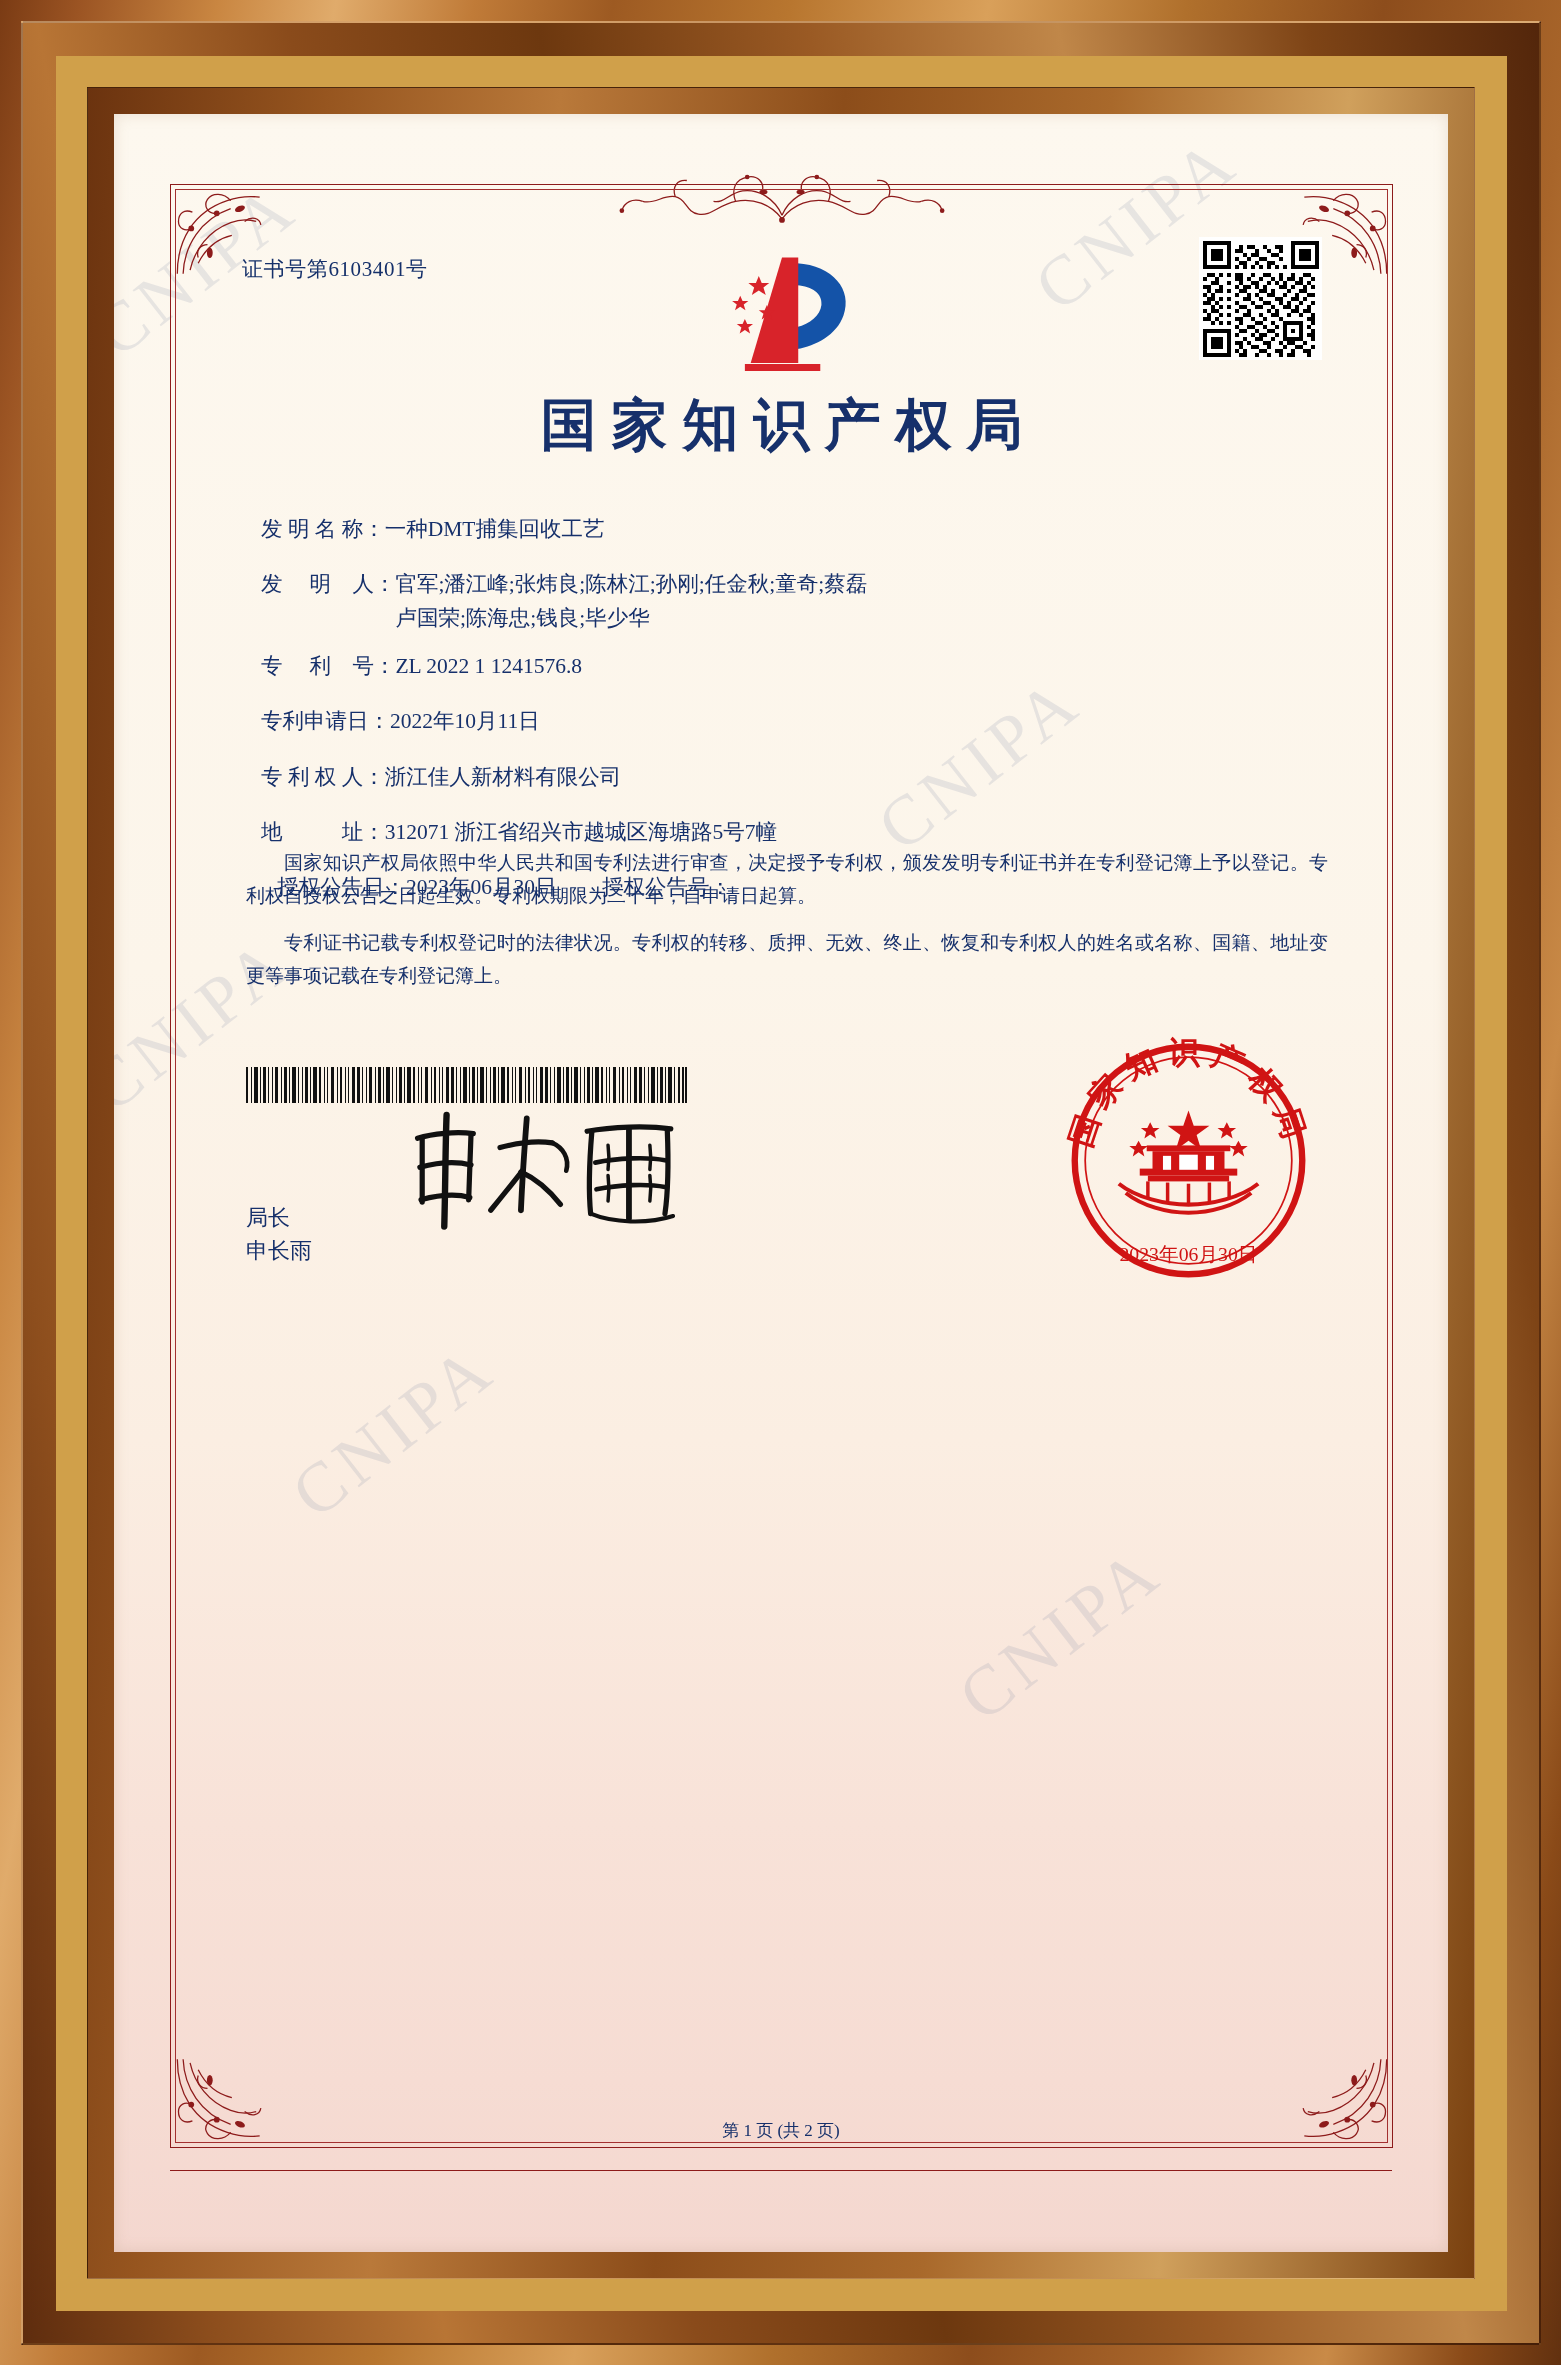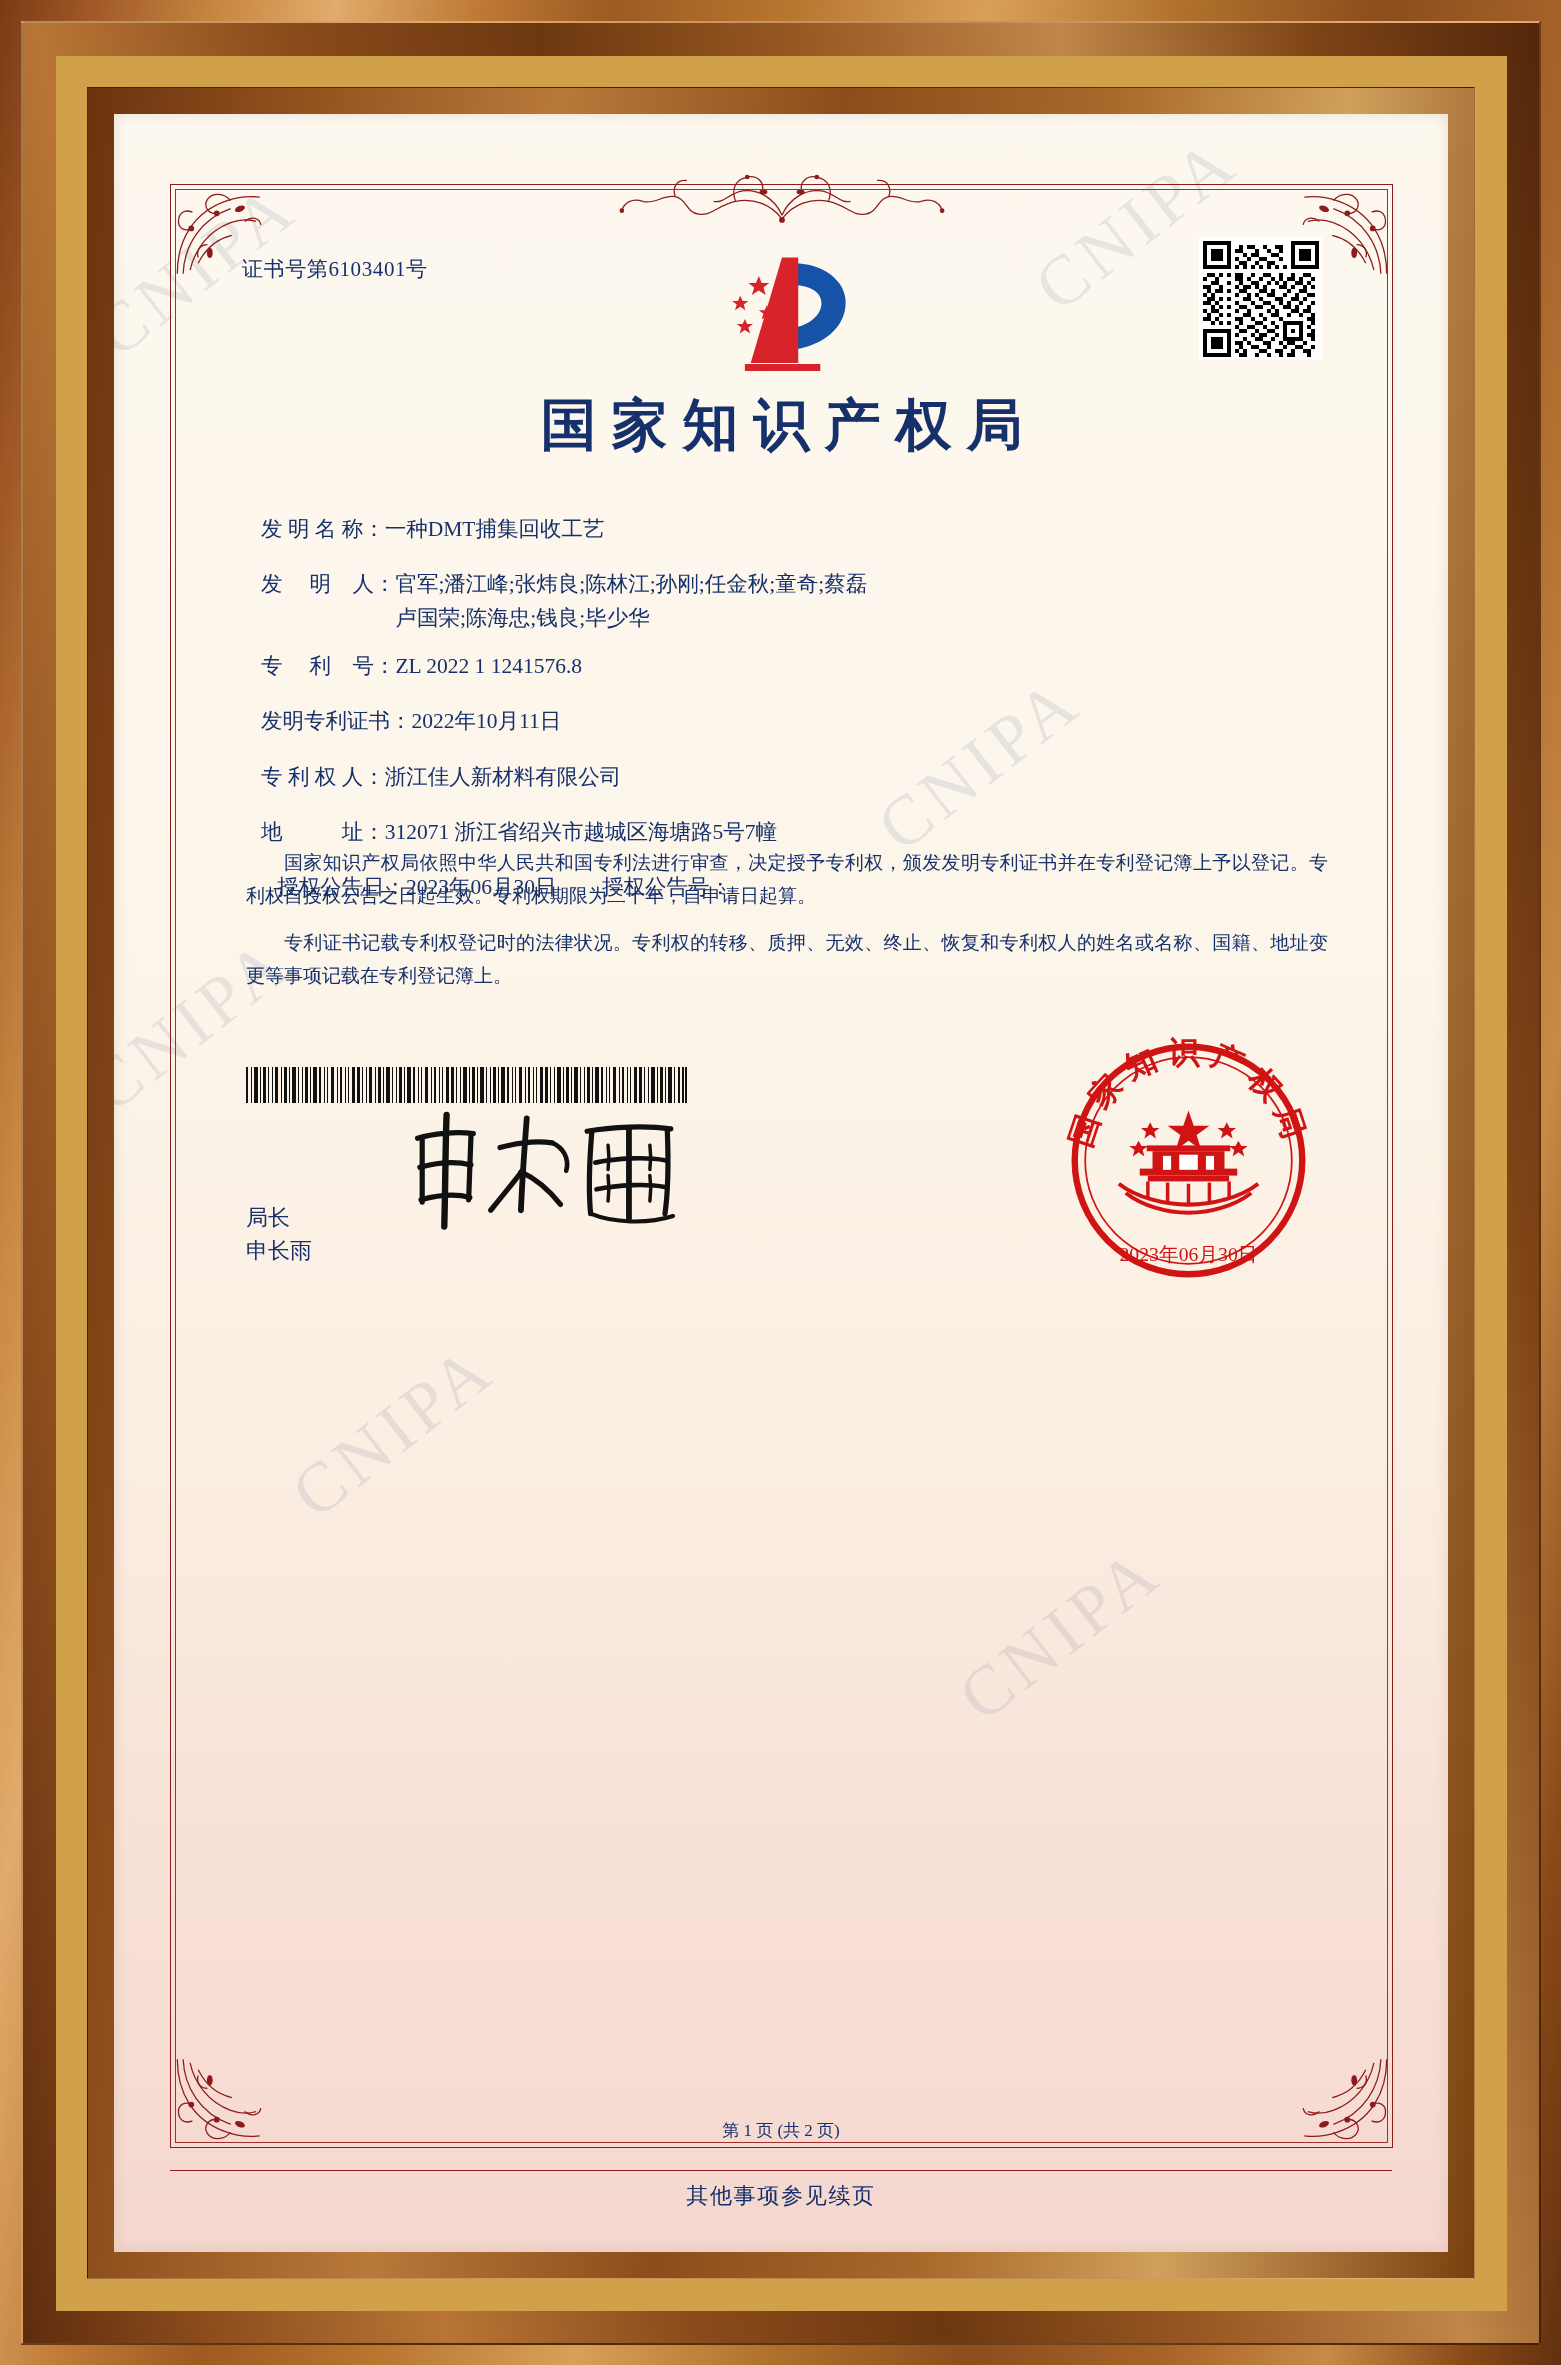--- a/index.html
+++ b/index.html
@@ -715,21 +715,21 @@
               <span class="sub-line">卢国荣;陈海忠;钱良;毕少华</span>
             </span>
           </div>
 
           <div class="field-row">
             <span class="field-label">专     利    号：</span>
             <span class="field-value">ZL 2022 1 1241576.8</span>
           </div>
 
           <div class="field-row">
-            <span class="field-label">发明专利证书：</span>
+            <span class="field-label">专利申请日：</span>
             <span class="field-value">2022年10月11日</span>
           </div>
 
           <div class="field-row">
             <span class="field-label">专 利 权 人：</span>
             <span class="field-value">浙江佳人新材料有限公司</span>
           </div>
 
           <div class="field-row">
             <span class="field-label">地           址：</span>
@@ -947,17 +947,16 @@
             </g>
             <text x="230" y="404" text-anchor="middle" font-family="'Liberation Serif', serif" font-size="34" fill="#d01414">2023年06月30日</text>
           </svg>
         </div>
 
       </div>
     </div>
 
     <div class="page-no">第 1 页 (共 2 页)</div>
     <div class="footer-rule"></div>
-    <div class="footer-note">其他事项参见续页</div>
 
   </div>
 </div>
 
 
 </body></html>

